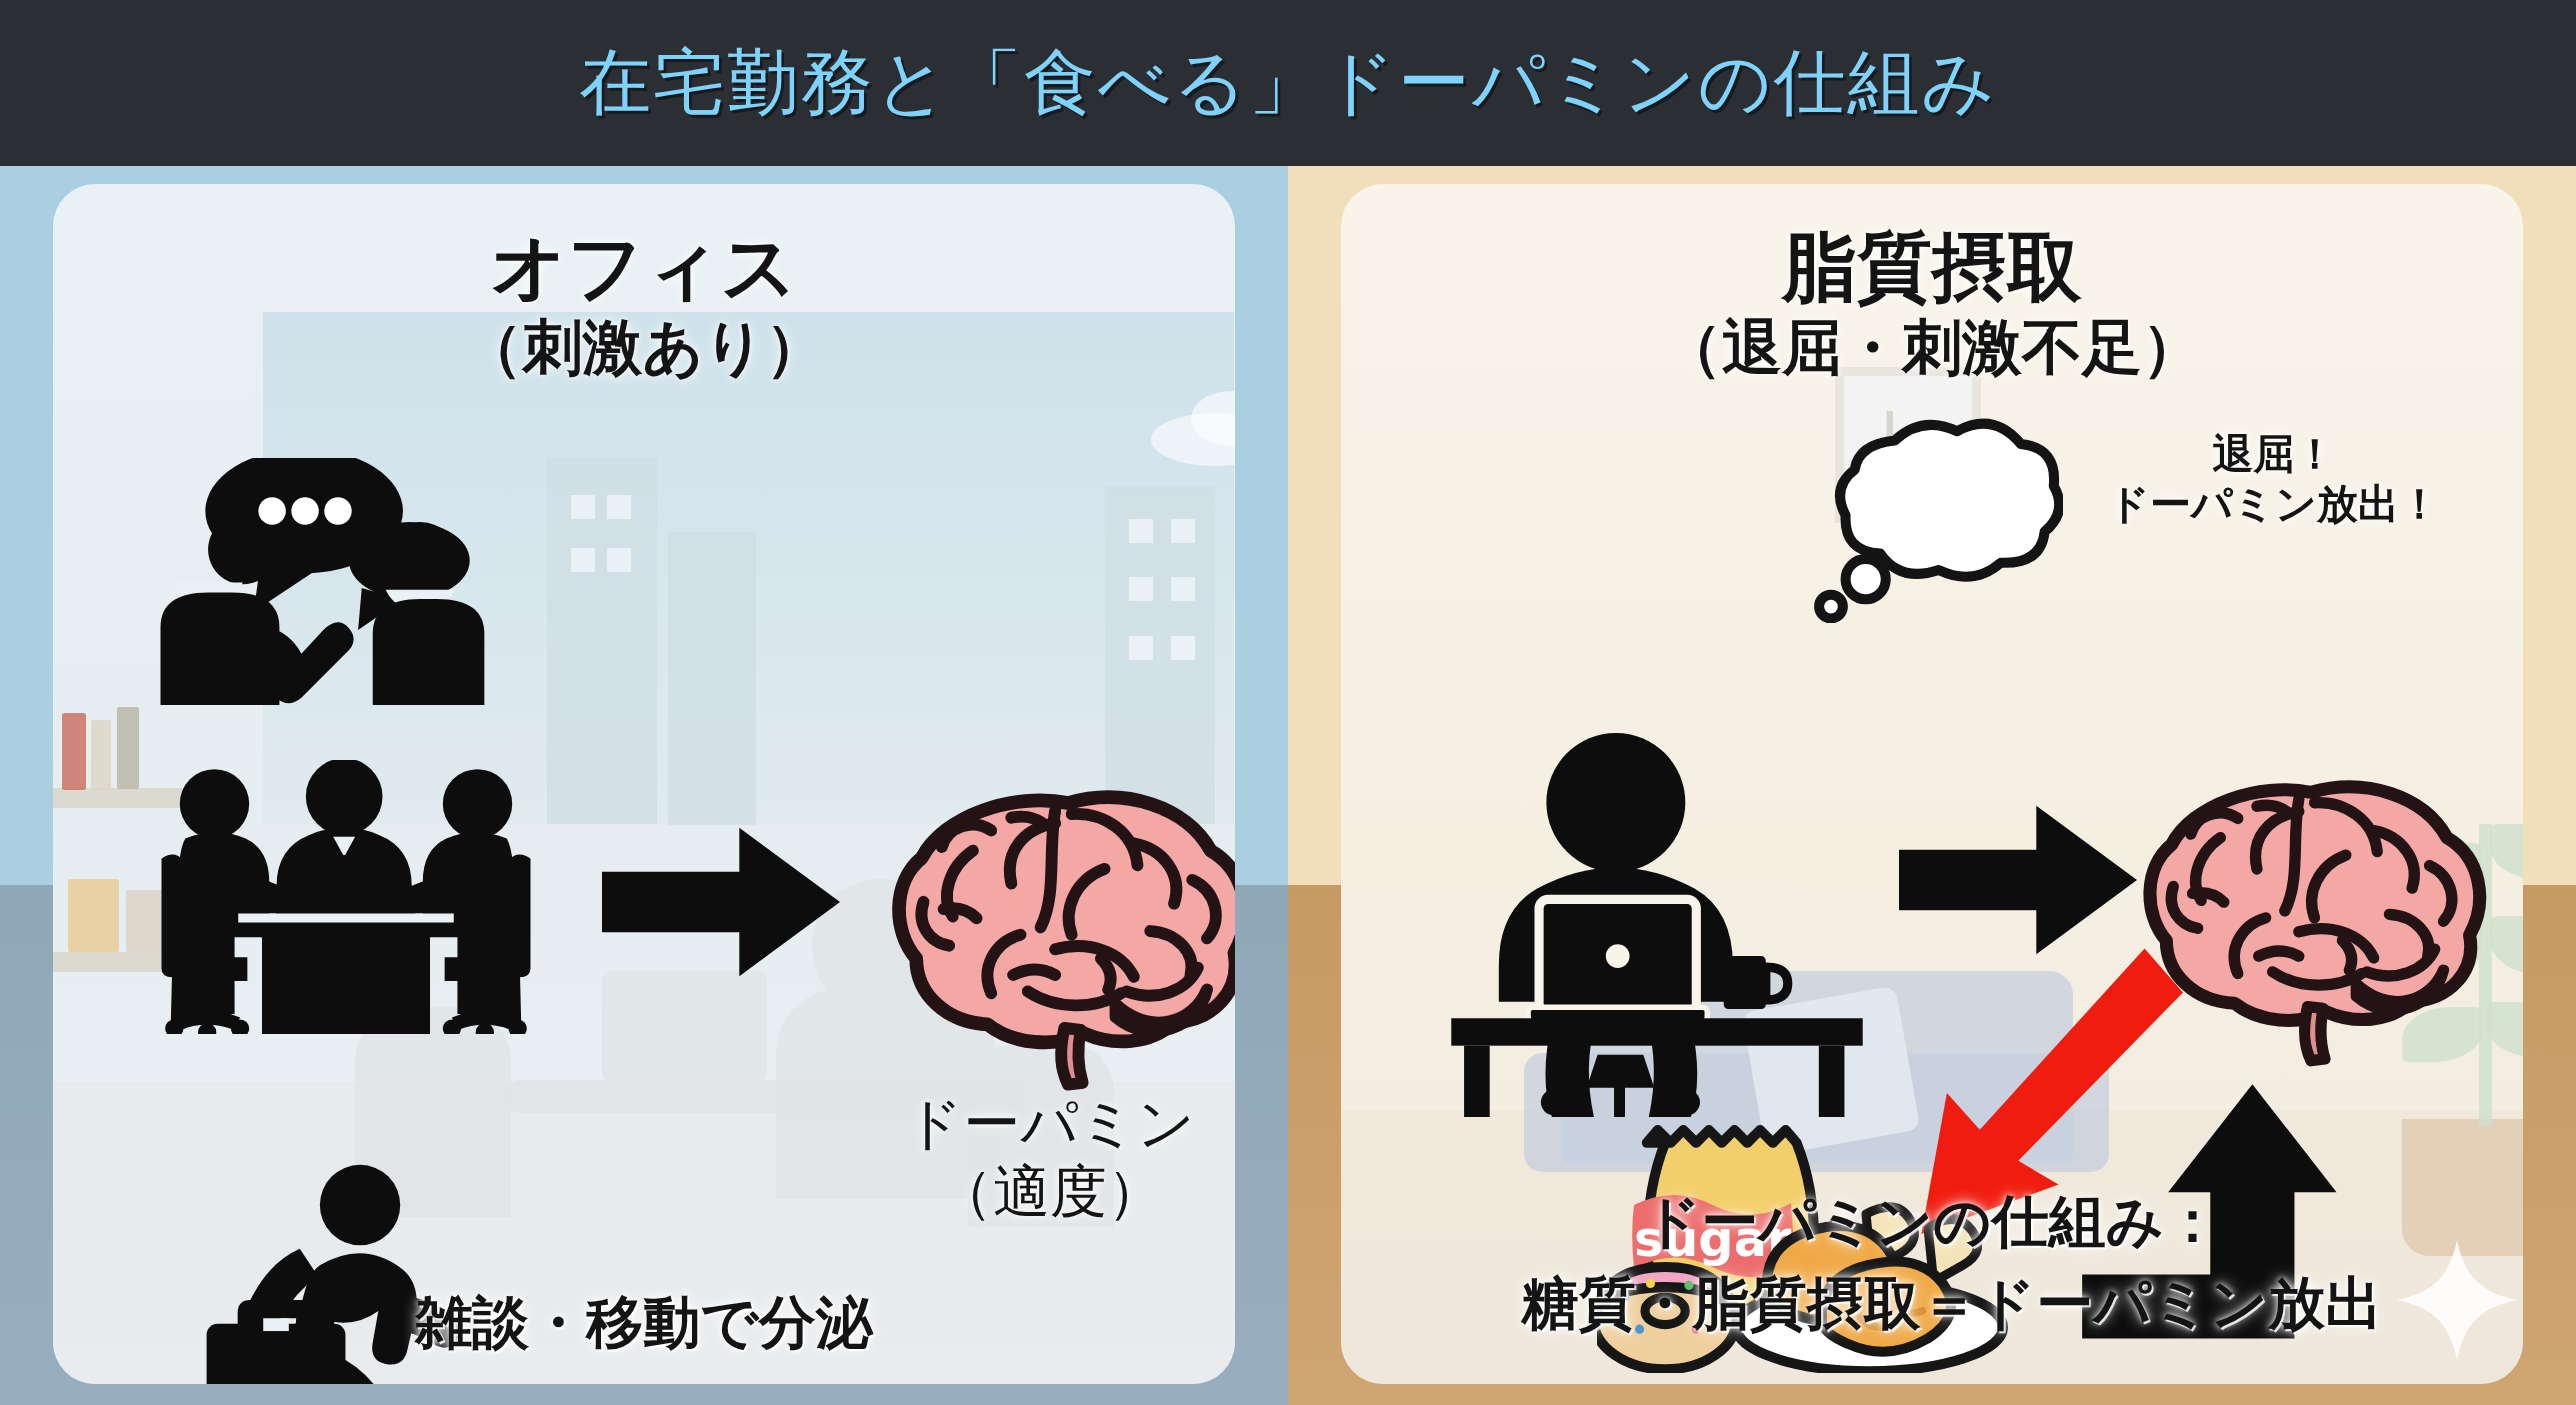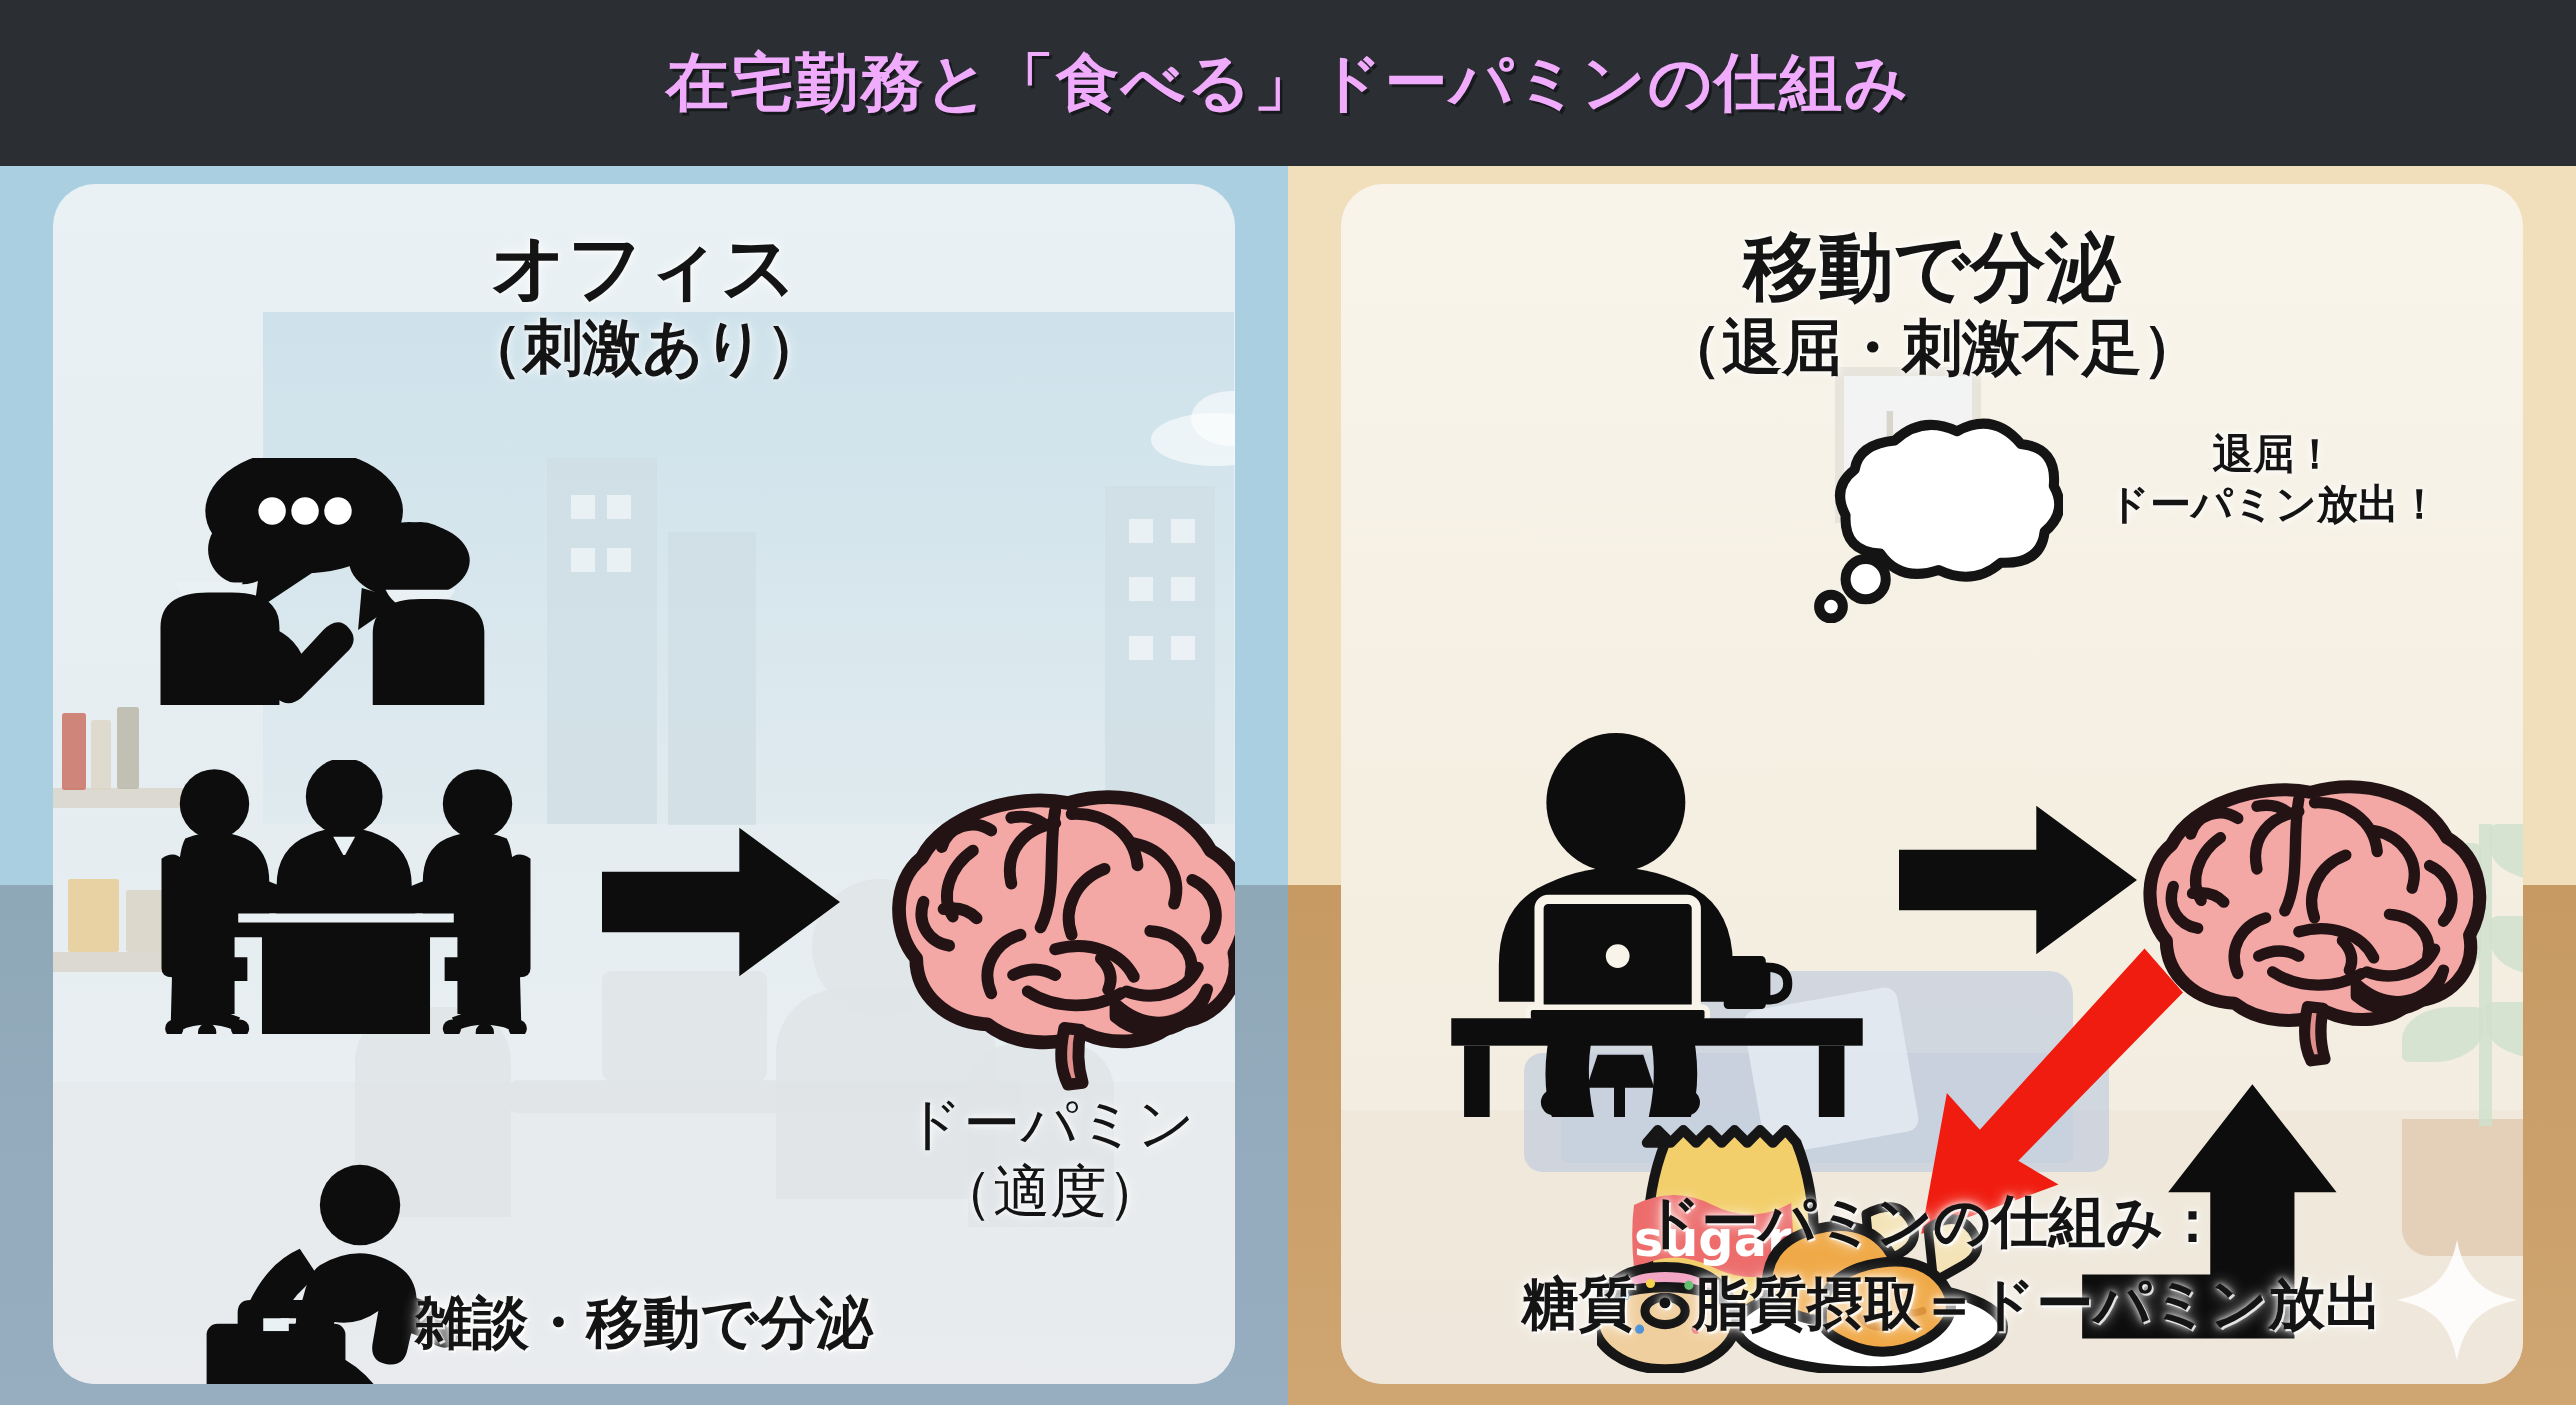--- a/index.html
+++ b/index.html
@@ -11,22 +11,22 @@
 
   #poster { position: relative; width: 2576px; height: 1405px; overflow: hidden; }
 
   
   .titlebar {
     position: absolute; left: 0; top: 0; width: 2576px; height: 166px;
     background: #2b2f33;
     display: flex; align-items: center; justify-content: center;
   }
   .titlebar .title {
-    color: #f0abfc;
-    font-size: 63px; font-weight: 700; letter-spacing: 1.8px;
+    color: #7dd3fc;
+    font-size: 72px; font-weight: 400; letter-spacing: 1.8px;
     text-shadow: 2.7px 2.7px 0 rgba(0,0,0,.45);
     white-space: nowrap;
   }
 
   
   .body-area { position: absolute; left: 0; top: 166px; width: 2576px; height: 1283px; display: flex; }
   .panel { position: relative; width: 1288px; height: 1239px; overflow: hidden; }
 
   .panel.left  { background: linear-gradient(180deg,#a9cfe1 0%, #a9cfe1 58%, #8fa8b8 58%, #97aec0 100%); }
   .panel.right { background: linear-gradient(180deg,#f1debb 0%, #f1debb 58%, #c79a63 58%, #cfa571 100%); }
@@ -286,21 +286,21 @@
           <div class="stem" style="left:1138px; top:640px; width:12.8px; height:302px;"></div>
           <div class="leaf" style="left:1061px; top:659px; width:79px; height:55px;"></div>
           <div class="leaf" style="left:1149px; top:640px; width:79px; height:55px; border-radius:10% 60% 10% 60%;"></div>
           <div class="leaf" style="left:1054px; top:741px; width:86px; height:59px;"></div>
           <div class="leaf" style="left:1149px; top:732px; width:86px; height:59px; border-radius:10% 60% 10% 60%;"></div>
           <div class="leaf" style="left:1061px; top:823px; width:81px; height:55px;"></div>
           <div class="leaf" style="left:1145px; top:818px; width:81px; height:55px; border-radius:10% 60% 10% 60%;"></div>
         </div>
 
         <div class="panel-head" style="top:44px;">
-          <div class="h1">移動で分泌</div>
+          <div class="h1">脂質摂取</div>
           <div class="h2">（退屈・刺激不足）</div>
         </div>
 
         <div class="shout" style="left:695px; top:245px; width:476px;">
           <div>退屈！</div>
           <div>ドーパミン放出！</div>
         </div>
 
         <div class="ico" style="left:457px; top:229px;">
           <svg width="265" height="210" viewBox="0 0 290 230">

